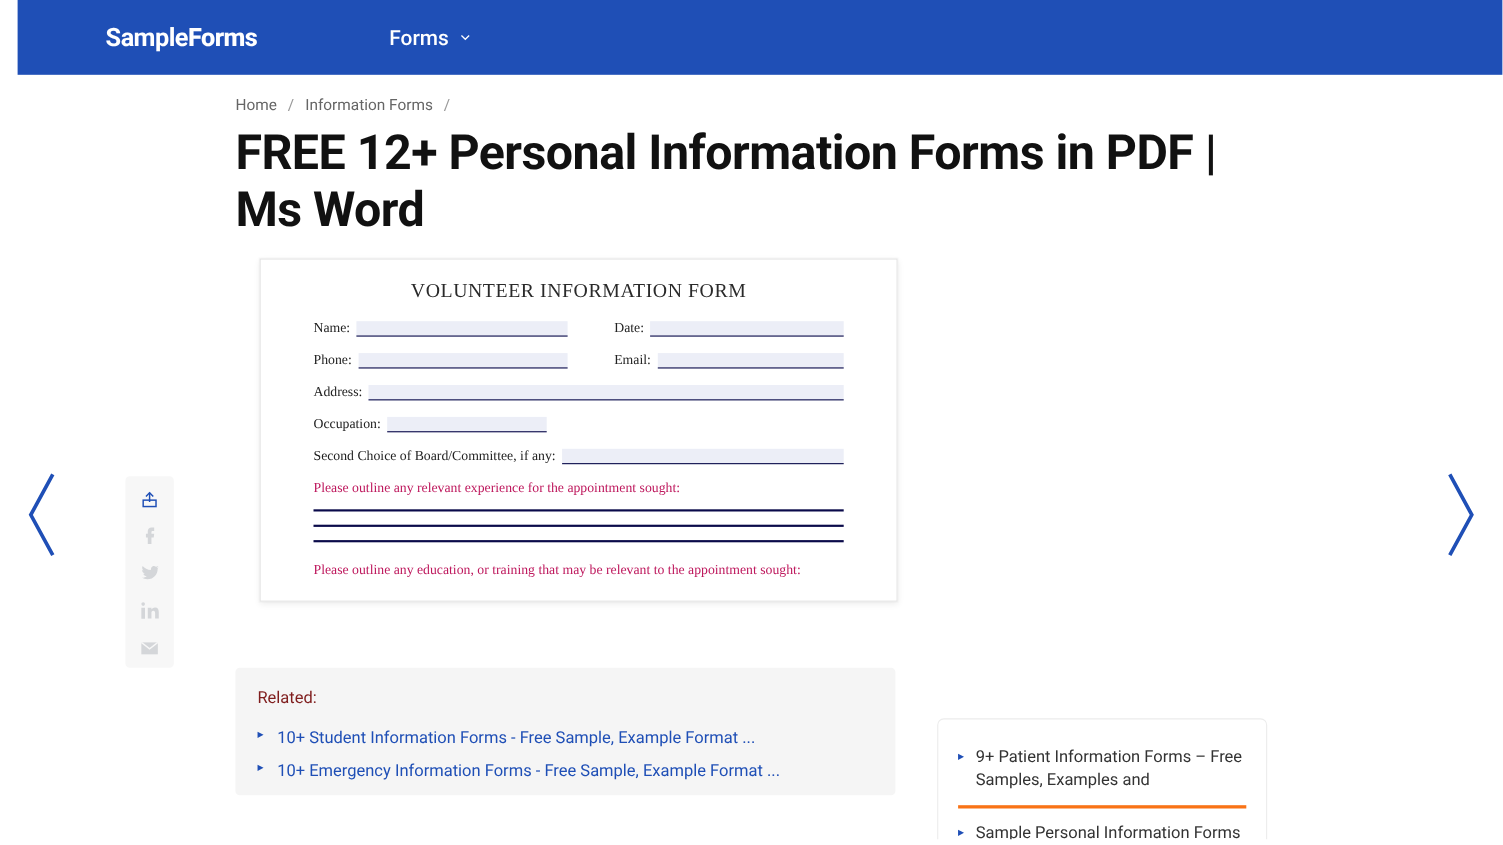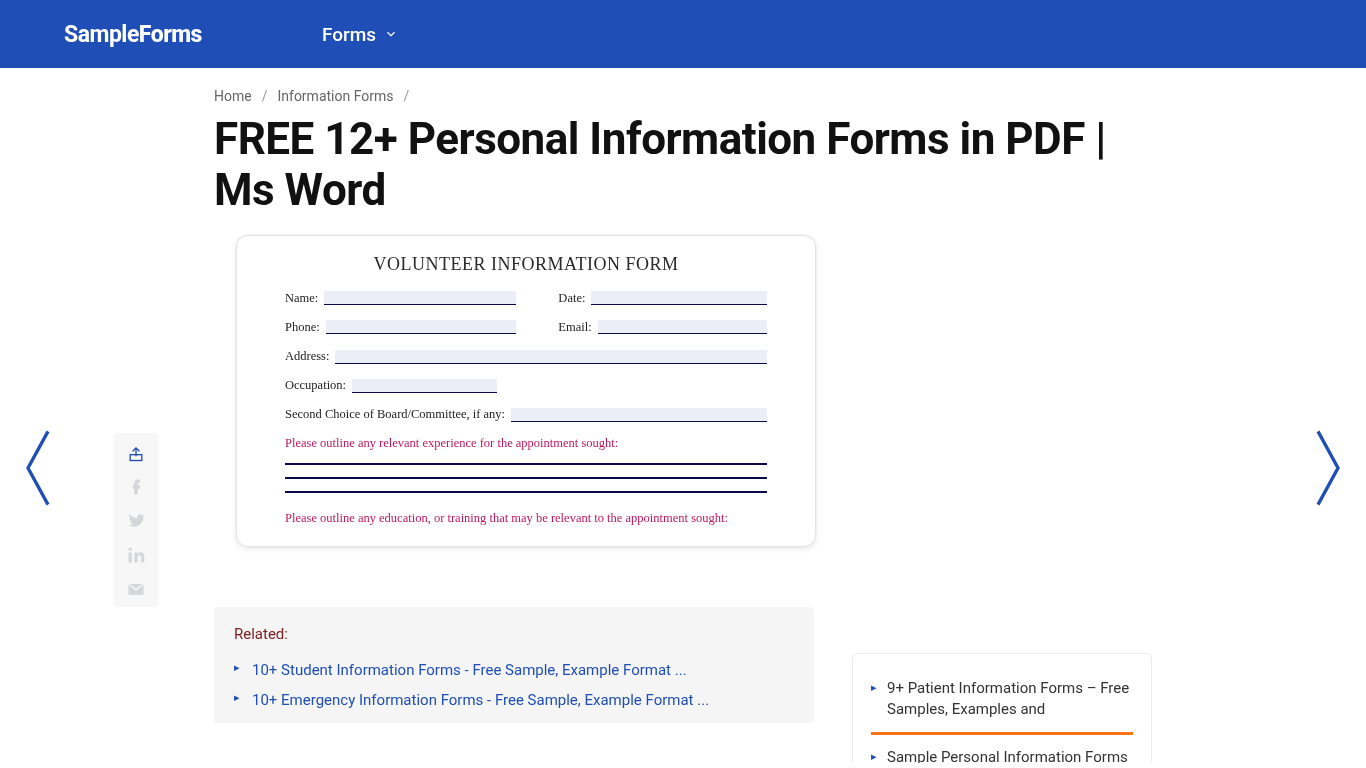--- a/index.html
+++ b/index.html
@@ -1,18 +1,18 @@
 <!DOCTYPE html>
 <html><head>
 <meta charset="utf-8">
 <style>
   * { box-sizing: border-box; margin: 0; padding: 0; }
   body { font-family: -apple-system, BlinkMacSystemFont, "Segoe UI", Roboto, Arial, sans-serif; color: #222; background: #fff; width: 1366px; }
   
-  .topbar { background: #1f4fb6; height: 68px; display: flex; align-items: center; padding: 0 28px 0 64px; }
+  .topbar { background: #1f4fb6; height: 68px; display: flex; align-items: center; padding: 0 28px 0 80px; margin-left: 16px; }
   .logo { color: #fff; font-size: 23px; font-weight: 700; letter-spacing: -0.5px; }
   .logo-bold { font-weight: 800; }
   .nav { margin-left: 120px; display: flex; align-items: center; gap: 8px; color: #fff; font-size: 19px; font-weight: 500; cursor: pointer; }
   .chev { display:inline-block; }
   .chev svg { width:14px; height:14px; stroke:#fff; stroke-width:2; fill:none; }
   .searchwrap { margin-left: auto; background: #fff; border-radius: 6px; height: 36px; width: 350px; display: flex; align-items: center; padding: 0 10px; }
   .searchwrap svg { width:14px; height:14px; stroke:#111; stroke-width:2; fill:none; flex:none; }
   .searchwrap input { border:none; outline:none; font-size:14px; margin-left:8px; width:100%; color:#333; }
   .searchwrap input::placeholder{color:#6b6b6b;}
   
@@ -25,26 +25,26 @@
   .arrow { position:absolute; top:360px; width:40px; height:80px; cursor:pointer; }
   .arrow svg{ width:100%; height:100%; stroke:#1f4fb6; stroke-width:2; fill:none; }
   .arrow.left { left:18px; }
   .arrow.right { right:18px; }
   
   .sharebox { position:absolute; left:114px; top:365px; width:44px; background:#f7f7f7; border-radius:4px; padding:10px 0 8px; display:flex; flex-direction:column; align-items:center; gap:14px; }
   .sharebox .ic { width:20px; height:20px; display:flex; align-items:center; justify-content:center; }
   .sharebox .ic svg{ stroke:#1f4fb6; fill:none; stroke-width:1.6; }
   .sharebox .ic.muted svg{ stroke:#d4d6d9; fill:#d4d6d9; }
   
-  .card { margin-left:236px; width:580px; border:1px solid #e4e4e4; border-radius:12px; box-shadow:0 0 0 1px rgba(0,0,0,0.02),0 2px 6px rgba(0,0,0,0.08); padding:18px 48px 14px; background:#fff; position:relative;}
+  .card { margin-left:236px; width:580px; border:1px solid #e4e4e4; border-radius:0; box-shadow:0 0 0 1px rgba(0,0,0,0.02),0 2px 6px rgba(0,0,0,0.08); padding:18px 48px 14px; background:#fff; position:relative;}
   .formtitle{ text-align:center; font-family:"Times New Roman",serif; font-size:18px; letter-spacing:0.5px; color:#2a2a2a; margin-bottom:16px;}
   .row{ font-family:"Times New Roman",serif; font-size:12.5px; color:#222; display:flex; align-items:flex-end; margin-bottom:14px; gap:6px;}
   .row .lab{ white-space:nowrap; }
   .ul{ flex:1; height:14px; background:#eceef7; border-bottom:1.5px solid #0a0a4a; }
-  .row.split .half{ display:flex; align-items:flex-start; gap:6px; }
+  .row.split .half{ display:flex; align-items:center; gap:6px; }
   .row.split .half:first-child{ width:48%; }
   .row.split .gap{ width:30px; }
   .row.split .half:last-child{ flex:1; }
   .note{ font-family:"Times New Roman",serif; font-size:12.5px; margin-top:2px; margin-bottom:6px; color:#be185d;}
   .lines .ln{ height:2px; background:#0a0a4a; margin-top:12px; }
   
   .related { margin:60px 0 0 214px; width:600px; background:#f5f5f5; border-radius:4px; padding:18px 20px 8px; }
   .related .hd{ font-size:15px; color:#7f1d1d; margin-bottom:12px;}
   .related ul{ list-style:none; }
   .related li{ font-size:15px; color:#1f4fb6; padding:6px 0 6px 18px; position:relative;}

